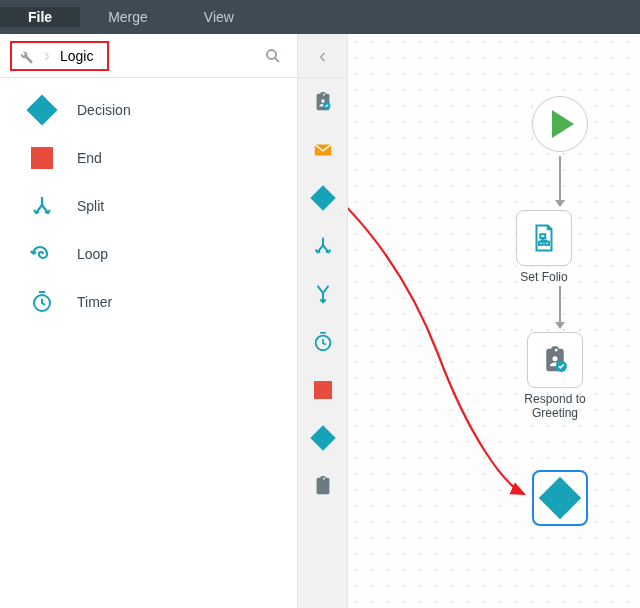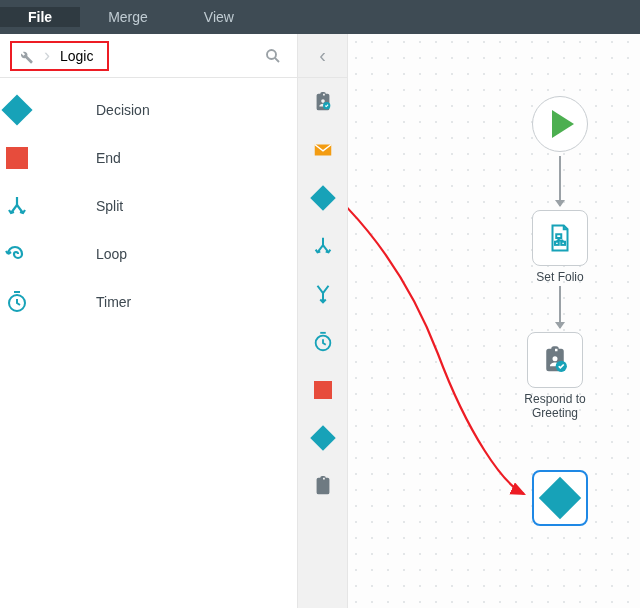--- a/index.html
+++ b/index.html
@@ -9,21 +9,21 @@
   .menu-item.active { background: #2f3a41; color: #fff; font-weight: 600; }
   .workspace { display: flex; height: 574px; }
   .left-panel { width: 298px; background: #fff; border-right: 1px solid #e5e5e5; display: flex; flex-direction: column; }
   .breadcrumb-row { height: 44px; display: flex; align-items: center; padding: 0 10px; border-bottom: 1px solid #e5e5e5; }
   .breadcrumb-box { border: 2px solid #ed1c24; display: flex; align-items: center; height: 30px; padding-left: 4px; padding-right: 14px; }
   .wrench-icon { width: 18px; height: 18px; color: #9aa1a6; margin-right: 10px; }
   .chev-sep { color: #d0d5d9; font-size: 18px; margin-right: 10px; }
   .crumb-label { color: #000000; font-size: 14px; }
   .search-btn { margin-left: auto; width: 28px; height: 28px; display: flex; align-items: center; justify-content: center; color: #9aa1a6; cursor: pointer; }
   .stencil-list { padding: 8px 0; }
-  .stencil-item { height: 48px; display: flex; align-items: center; padding: 0 4px; cursor: grab; gap: 44px; }
+  .stencil-item { height: 48px; display: flex; align-items: center; padding: 0 29px; cursor: grab; }
   .stencil-icon { width: 26px; display: flex; justify-content: center; margin-right: 22px; }
   .stencil-label { color: #3d4850; font-size: 14px; }
   .diamond { width: 22px; height: 22px; background: #17a2b8; transform: rotate(45deg); }
   .square { width: 22px; height: 22px; background: #e74c3c; }
   .merge-svg, .split-svg, .timer-svg, .loop-svg { width: 24px; height: 24px; color: #17a2b8; }
   .mid-rail { width: 50px; background: #f1f1f1; border-right: 1px solid #e5e5e5; display: flex; flex-direction: column; align-items: center; }
   .collapse-chev { height: 44px; width: 100%; display: flex; align-items: center; justify-content: center; color: #9aa1a6; cursor: pointer; border-bottom: 1px solid #e5e5e5; font-size: 20px; }
   .rail-icon { width: 50px; height: 48px; display: flex; align-items: center; justify-content: center; cursor: pointer; }
   .rail-icon svg { width: 22px; height: 22px; }
   .rail-diamond { width: 18px; height: 18px; background: #17a2b8; transform: rotate(45deg); }
@@ -174,21 +174,21 @@
 
   <div class="canvas">
 
     <div class="node" style="left:184px; top:62px;">
       <div class="node-circle">
           <div class="play-tri"></div>
         </div>
     </div>
     <div class="canvas-arrow" style="left:211px; top:122px; height:50px;"></div>
 
-    <div class="node" style="left:184px; top:176px;">
+    <div class="node" style="left:168px; top:176px;">
       <div class="node-box">
         <svg width="30" height="30" viewBox="0 0 24 24" fill="none" stroke="#17a2b8" stroke-width="1.6">
             <path d="M6 2h9l3 3v17H6z"></path>
             <path d="M15 2v3h3"></path>
             <rect x="9" y="9" width="4" height="3"></rect>
             <rect x="8" y="15" width="3" height="2.5"></rect>
             <rect x="13" y="15" width="3" height="2.5"></rect>
             <path d="M11 12v2"></path>
             <path d="M9.5 14v1"></path>
             <path d="M14.5 14v1"></path>

